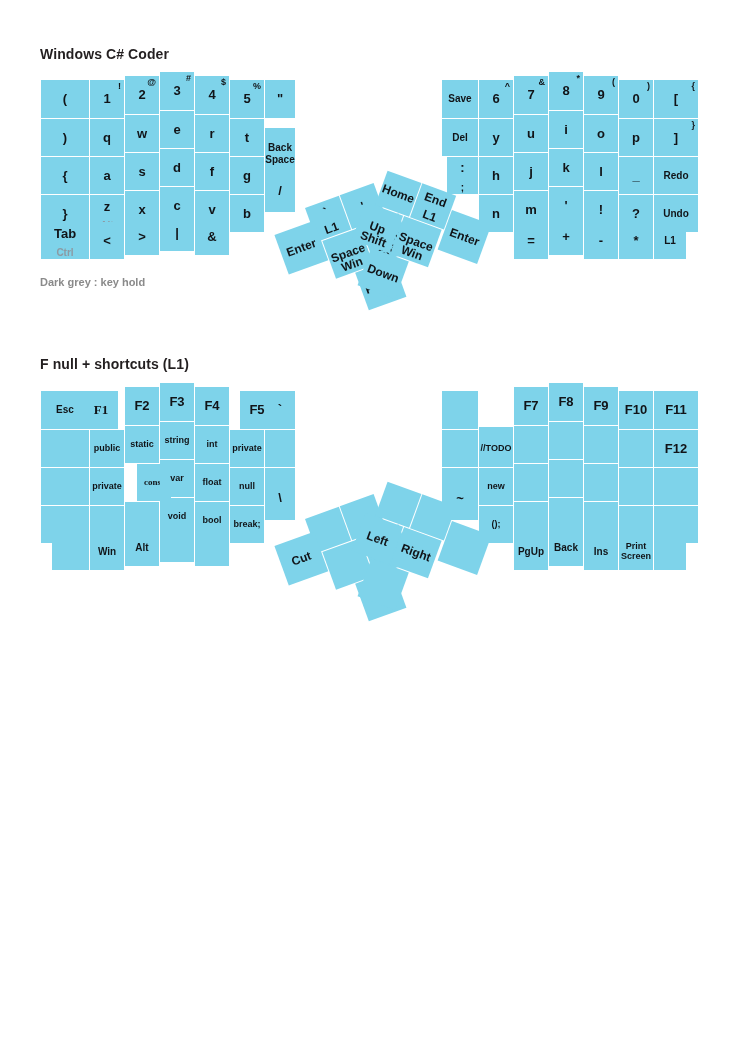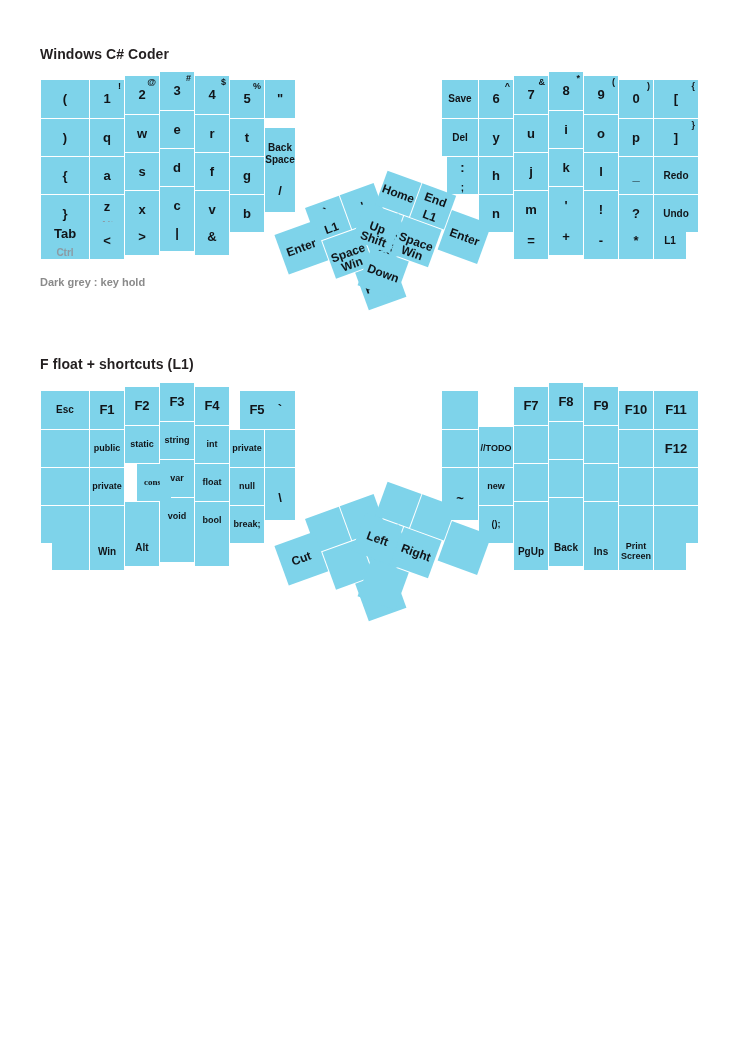--- a/index.html
+++ b/index.html
@@ -364,28 +364,28 @@
   <div class="key" style="left:619px; top:222px; width:34px; height:37px;">
     <span class="lbl c">*</span>
     </div>
   <div class="key" style="left:654px; top:222px; width:32px; height:37px;">
     <span class="lbl c small">L1</span>
     </div>
 </div>
 
 <div class="note" style="left:40px; top:276px;">Dark grey : key hold</div>
 
-<div class="layer-title" style="left:40px; top:356px;">F float + shortcuts (L1)</div>
+<div class="layer-title" style="left:40px; top:356px;">F null + shortcuts (L1)</div>
 
 <div class="cluster">
 
   <div class="key" style="left:41px; top:391px; width:48px; height:38px;">
     <span class="lbl c small">Esc</span>
     </div>
-  <div class="key" style="left:90px; top:391px; width:34px; height:38px;">
+  <div class="key" style="left:84px; top:391px; width:34px; height:38px;font-family:Liberation Serif, serif;">
     <span class="lbl c">F1</span>
     </div>
   <div class="key" style="left:125px; top:387px; width:34px; height:38px;">
     <span class="lbl c">F2</span>
     </div>
   <div class="key" style="left:160px; top:383px; width:34px; height:38px;">
     <span class="lbl c">F3</span>
     </div>
   <div class="key" style="left:195px; top:387px; width:34px; height:38px;">
     <span class="lbl c">F4</span>

